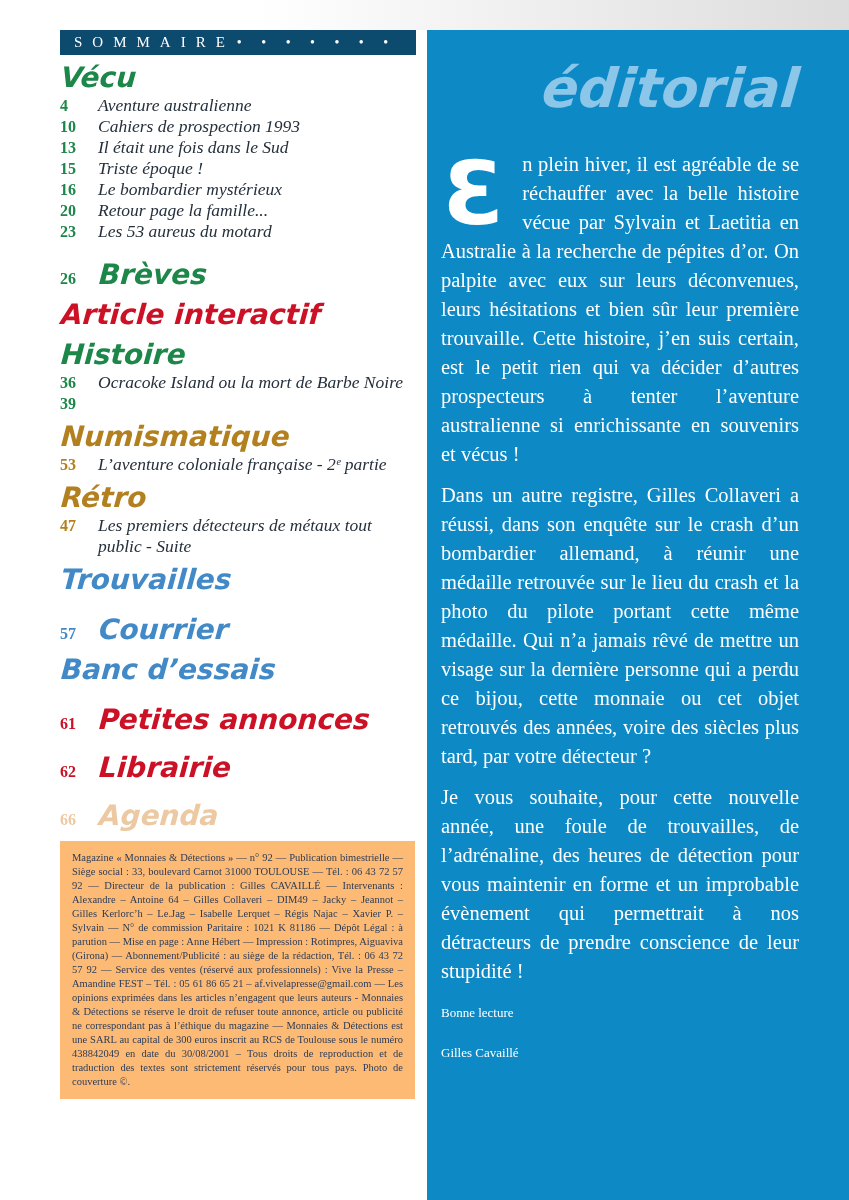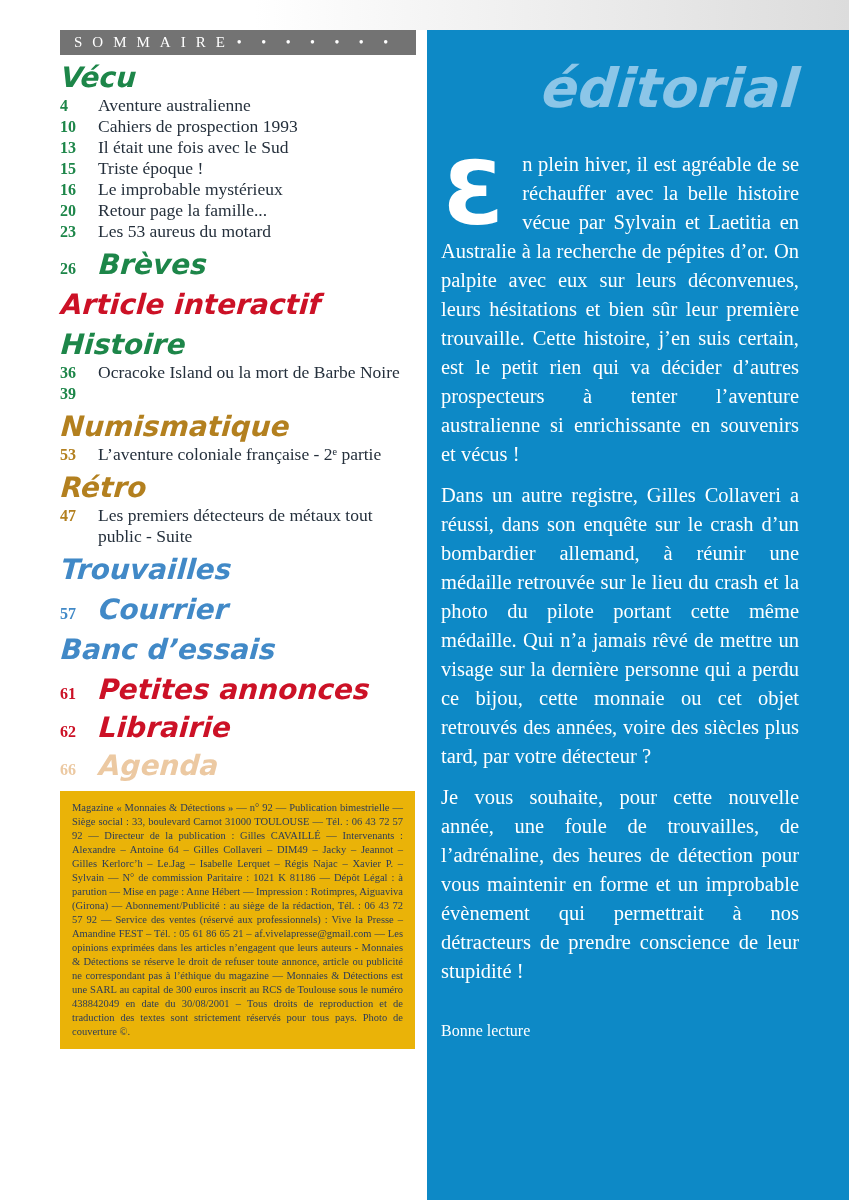--- a/index.html
+++ b/index.html
@@ -3,55 +3,55 @@
 <meta charset="utf-8">
 <style>
   html,body{margin:0;padding:0;background:#ffffff;}
   .page{position:relative;width:849px;height:1200px;background:#ffffff;overflow:hidden;
         font-family:"Liberation Serif",serif;}
   .topbar{position:absolute;top:0;left:0;right:0;height:30px;
         background:linear-gradient(to right,#ffffff 30%,#dcdcdc 100%);}
 
   
   .toc{position:absolute;left:60px;top:30px;width:356px;}
-  .band{display:flex;align-items:center;background:#737373;color:#ffffff;height:25px;
+  .band{display:flex;align-items:center;background:#0c4a6e;color:#ffffff;height:25px;
         padding:0 8px 0 14px;}
   .band-title{font-size:15px;letter-spacing:10px;white-space:nowrap;}
   .band-dots{font-size:14px;letter-spacing:8px;white-space:nowrap;margin-left:2px;}
 
   .script{font-family:"DejaVu Sans",sans-serif;font-style:italic;font-weight:bold;
         display:inline-block;transform:skewX(-4deg);transform-origin:left bottom;}
   .toc-heading{margin:8px 0 2px;font-size:28px;line-height:30px;}
-  .toc-numheading{display:flex;align-items:baseline;margin:8px 0 2px;}
+  .toc-numheading{display:flex;align-items:baseline;margin:18px 0 2px;}
   .toc-numheading .num{width:38px;flex:none;font-weight:bold;font-size:16px;}
   .toc-numheading .script{font-size:28px;line-height:30px;}
 
   .toc-item{display:flex;color:#25303c;font-size:17.5px;line-height:21px;}
   .toc-item .num{width:38px;flex:none;font-weight:bold;font-size:16px;}
-  .toc-item .txt{width:306px;}
+  .toc-item .txt{width:306px;font-style:italic;}
 
   .c-green{color:#1d8649;}
   .c-red{color:#cc1126;}
   .c-gold{color:#b3801f;}
   .c-blue{color:#4189c7;}
   .c-tan{color:#ecc9a2;}
 
-  .imprint{margin-top:10px;background:#eab308;padding:10px 12px;width:331px;}
+  .imprint{margin-top:10px;background:#fdba74;padding:10px 12px;width:331px;}
   .imprint p{margin:0;font-size:10.5px;line-height:14px;text-align:justify;color:#2c3c59;}
 
   
   .editorial{position:absolute;left:427px;top:30px;right:0;bottom:0;background:#0d89c6;
         color:#ffffff;box-sizing:border-box;padding:24px 50px 0 14px;}
   .ed-title{font-family:"DejaVu Sans",sans-serif;font-style:italic;font-weight:bold;
         font-size:54px;line-height:54px;color:#8cc6e8;text-align:right;
         margin:8px 0 34px;transform:skewX(-5deg);}
   .ed-p{font-size:20.5px;line-height:29px;text-align:justify;margin:0 0 12px;}
   .dropcap{float:left;font-family:"DejaVu Sans",sans-serif;font-weight:bold;
         font-size:88px;line-height:80px;margin:4px 18px 0 2px;color:#ffffff;}
-  .ed-sign{font-size:16px;line-height:26px;margin:32px 0 0;}
+  .ed-sign{font-size:13px;line-height:26px;margin:14px 0 0;}
 </style>
 </head>
 <body>
 
 <div class="page">
   <div class="topbar"></div>
 
   <div class="toc">
     <div class="band">
       <span class="band-title">SOMMAIRE</span>
@@ -62,29 +62,29 @@
     <div class="toc-item">
       <span class="num c-green">4</span>
       <span class="txt">Aventure australienne</span>
     </div>
     <div class="toc-item">
       <span class="num c-green">10</span>
       <span class="txt">Cahiers de prospection 1993</span>
     </div>
     <div class="toc-item">
       <span class="num c-green">13</span>
-      <span class="txt">Il était une fois avec le Sud</span>
+      <span class="txt">Il était une fois dans le Sud</span>
     </div>
     <div class="toc-item">
       <span class="num c-green">15</span>
       <span class="txt">Triste époque !</span>
     </div>
     <div class="toc-item">
       <span class="num c-green">16</span>
-      <span class="txt">Le improbable mystérieux</span>
+      <span class="txt">Le bombardier mystérieux</span>
     </div>
     <div class="toc-item">
       <span class="num c-green">20</span>
       <span class="txt">Retour page la famille...</span>
     </div>
     <div class="toc-item">
       <span class="num c-green">23</span>
       <span class="txt">Les 53 aureus du motard</span>
     </div>
 
@@ -144,14 +144,15 @@
   </div>
 
   <div class="editorial">
     <div class="ed-title">éditorial</div>
     <p class="ed-p">
       <span class="dropcap">Ɛ</span><span>n plein hiver, il est agréable de se réchauffer avec la belle histoire vécue par Sylvain et Laetitia en Australie à la recherche de pépites d’or. On palpite avec eux sur leurs déconvenues, leurs hésitations et bien sûr leur première trouvaille. Cette histoire, j’en suis certain, est le petit rien qui va décider d’autres prospecteurs à tenter l’aventure australienne si enrichissante en souvenirs et vécus !</span>
     </p>
     <p class="ed-p">Dans un autre registre, Gilles Collaveri a réussi, dans son enquête sur le crash d’un bombardier allemand, à réunir une médaille retrouvée sur le lieu du crash et la photo du pilote portant cette même médaille. Qui n’a jamais rêvé de mettre un visage sur la dernière personne qui a perdu ce bijou, cette monnaie ou cet objet retrouvés des années, voire des siècles plus tard, par votre détecteur ?</p>
     <p class="ed-p">Je vous souhaite, pour cette nouvelle année, une foule de trouvailles, de l’adrénaline, des heures de détection pour vous maintenir en forme et un improbable évènement qui permettrait à nos détracteurs de prendre conscience de leur stupidité !</p>
     <p class="ed-sign">Bonne lecture</p>
+    <p class="ed-sign">Gilles Cavaillé</p>
   </div>
 </div>
 
 </body></html>

